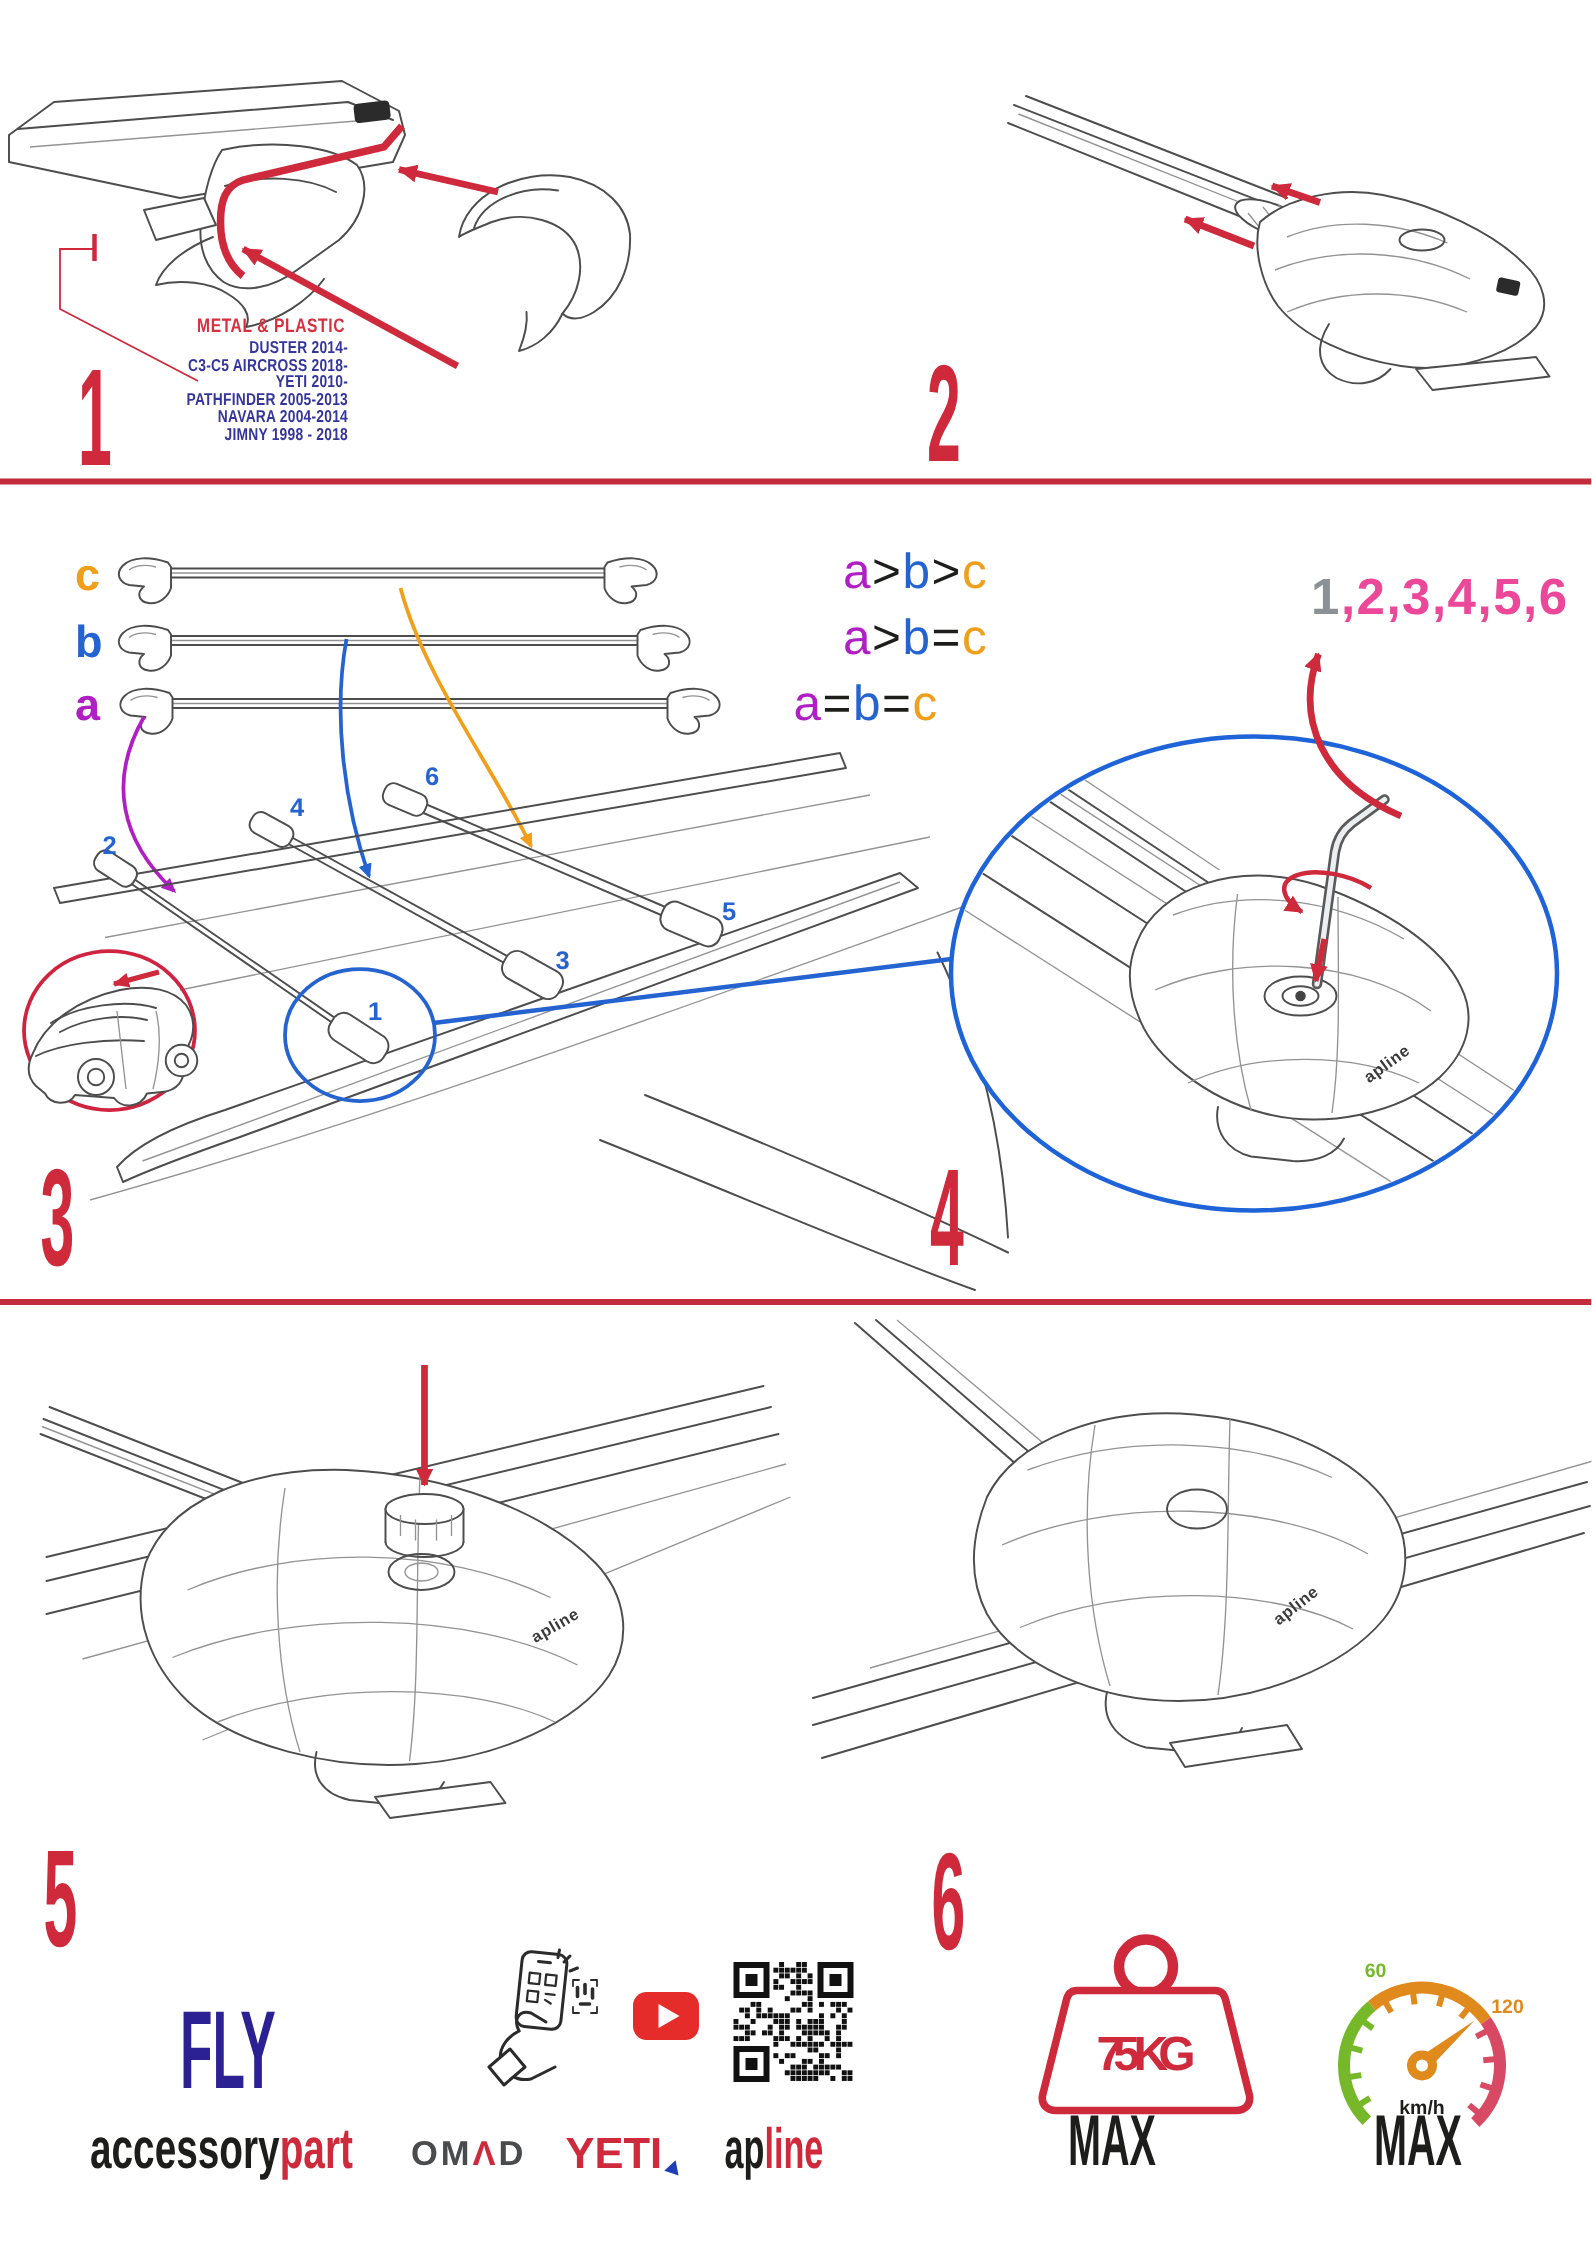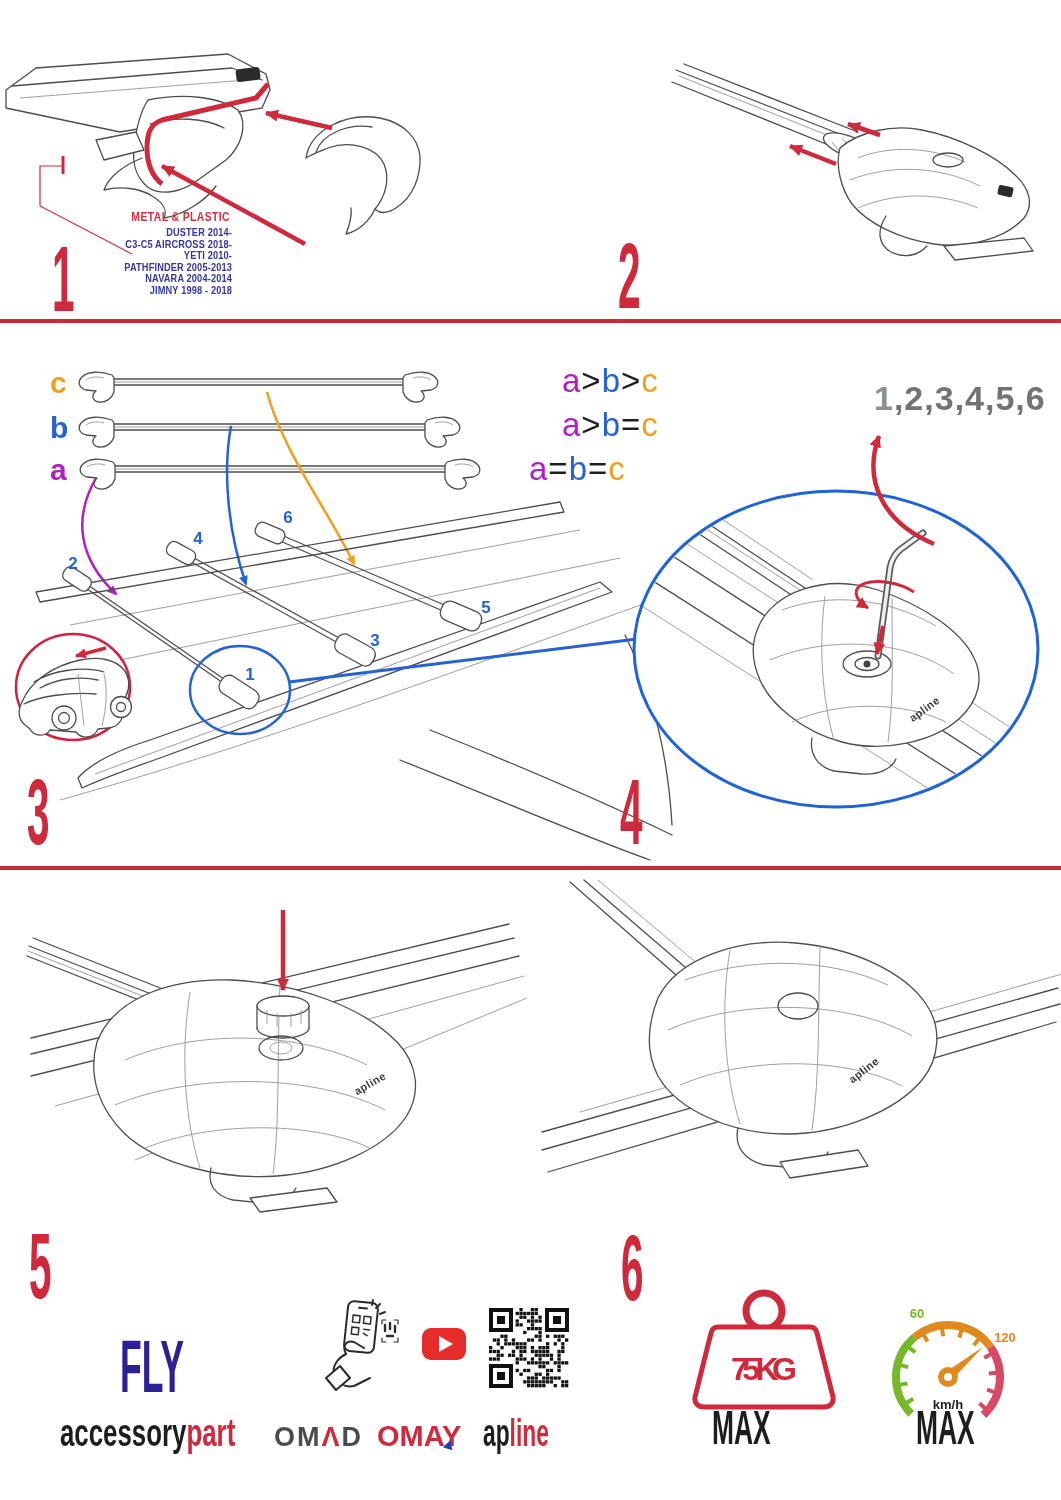--- a/index.html
+++ b/index.html
@@ -7,27 +7,27 @@
 body{position:relative;background:#fff;font-family:"Liberation Sans",sans-serif;overflow:hidden}
 .abs{position:absolute}
 .stepnum{font-size:92px;font-weight:700;color:#cf2a3c;line-height:.8;transform:scaleX(.44);transform-origin:left top;letter-spacing:-2px}
 .divider{position:absolute;left:0;width:1061px;height:4px;background:#c22c3d}
 .condR{transform:scaleX(.8);transform-origin:right top;text-align:right}
 .matlabel{font-size:13px;font-weight:700;color:#d6303f;letter-spacing:.5px}
 .models{font-size:11.5px;font-weight:700;color:#35359c;line-height:11.5px;letter-spacing:.2px}
 .cmp{font-size:33px;font-weight:400;letter-spacing:1px;white-space:nowrap}
 .clr-a{color:#b01fc4}.clr-b{color:#2563d0}.clr-c{color:#f09f1b}.clr-op{color:#1d1d1b}
 .seq{font-size:34px;font-weight:700;letter-spacing:1px;white-space:nowrap}
-.seq-first{color:#8c9196}.seq-rest{color:#737373}
+.seq-first{color:#8c9196}.seq-rest{color:#ec4899}
 .callout{font-size:54px;font-weight:700;color:#2563d0}
 .fly{font-size:74px;font-weight:700;color:#2b2192;line-height:.9;transform:scaleX(.48);transform-origin:left top}
 .brand2{font-size:38px;font-weight:700;line-height:.9;transform:scaleX(.68);transform-origin:left top;white-space:nowrap}
 .aplinew{transform:scaleX(.6)}
 .ink{color:#1d1d1b}.tred{color:#cf2a3c}
-.omad{font-size:27px;font-weight:700;color:#4a4b4d;letter-spacing:2px;white-space:nowrap}
+.omad{font-size:23px;font-weight:700;color:#4a4b4d;letter-spacing:2px;white-space:nowrap}
 .omad .a{color:#cf2a3c}
 .omay{font-size:29px;font-weight:800;color:#cf2a3c}
 .tri-blue{width:0;height:0;border-left:5px solid transparent;border-right:5px solid transparent;border-bottom:9px solid #1f3fb8;transform:rotate(18deg)}
 .maxlab{font-size:48px;font-weight:700;color:#1d1d1b;line-height:.82;transform:scaleX(.55);transform-origin:left top}
 svg.abs{overflow:visible}
 .ln{fill:none;stroke:#4d4d4d;stroke-width:1.3;stroke-linecap:round;stroke-linejoin:round}
 .lnf{fill:#fff;stroke:#4d4d4d;stroke-width:1.3;stroke-linecap:round;stroke-linejoin:round}
 .faint{fill:none;stroke:#939393;stroke-width:.9}
 .redln{fill:none;stroke:#cf2a3c}
 .t-pos{font-size:17px;font-weight:700;fill:#2563d0;text-anchor:middle;font-family:"Liberation Sans",sans-serif}
@@ -302,21 +302,21 @@
   </g>
 </svg>
 
 <div class="abs fly" style="left:120px;top:1334px">FLY</div>
 <div class="abs brand2" style="left:60px;top:1416px">
   <span class="ink">accessory</span><span class="tred">part</span>
 </div>
 <div class="abs omad" style="left:274px;top:1422px">
   <span>OM</span><span class="a">Λ</span><span>D</span>
 </div>
-<div class="abs omay" style="left:377px;top:1420px">OMAY</div>
+<div class="abs omay" style="left:377px;top:1420px">YETI</div>
 <div class="abs tri-blue" style="left:444px;top:1440px"></div>
 <div class="abs brand2 aplinew" style="left:483px;top:1416px">
   <span class="ink">ap</span><span class="tred">line</span>
 </div>
 
 <svg class="abs" style="left:316px;top:1298px" width="84" height="102" viewBox="0 0 84 102">
   <g fill="none" stroke="#2b2b2b" stroke-width="2" stroke-linecap="round" stroke-linejoin="round">
     <rect x="30" y="4" width="30" height="50" rx="6" transform="rotate(6 45 29)" fill="#fff"></rect>
     <line x1="41" y1="10" x2="49" y2="10" transform="rotate(6 45 29)"></line>
     <g stroke-width="1.5" transform="rotate(6 45 29)">

